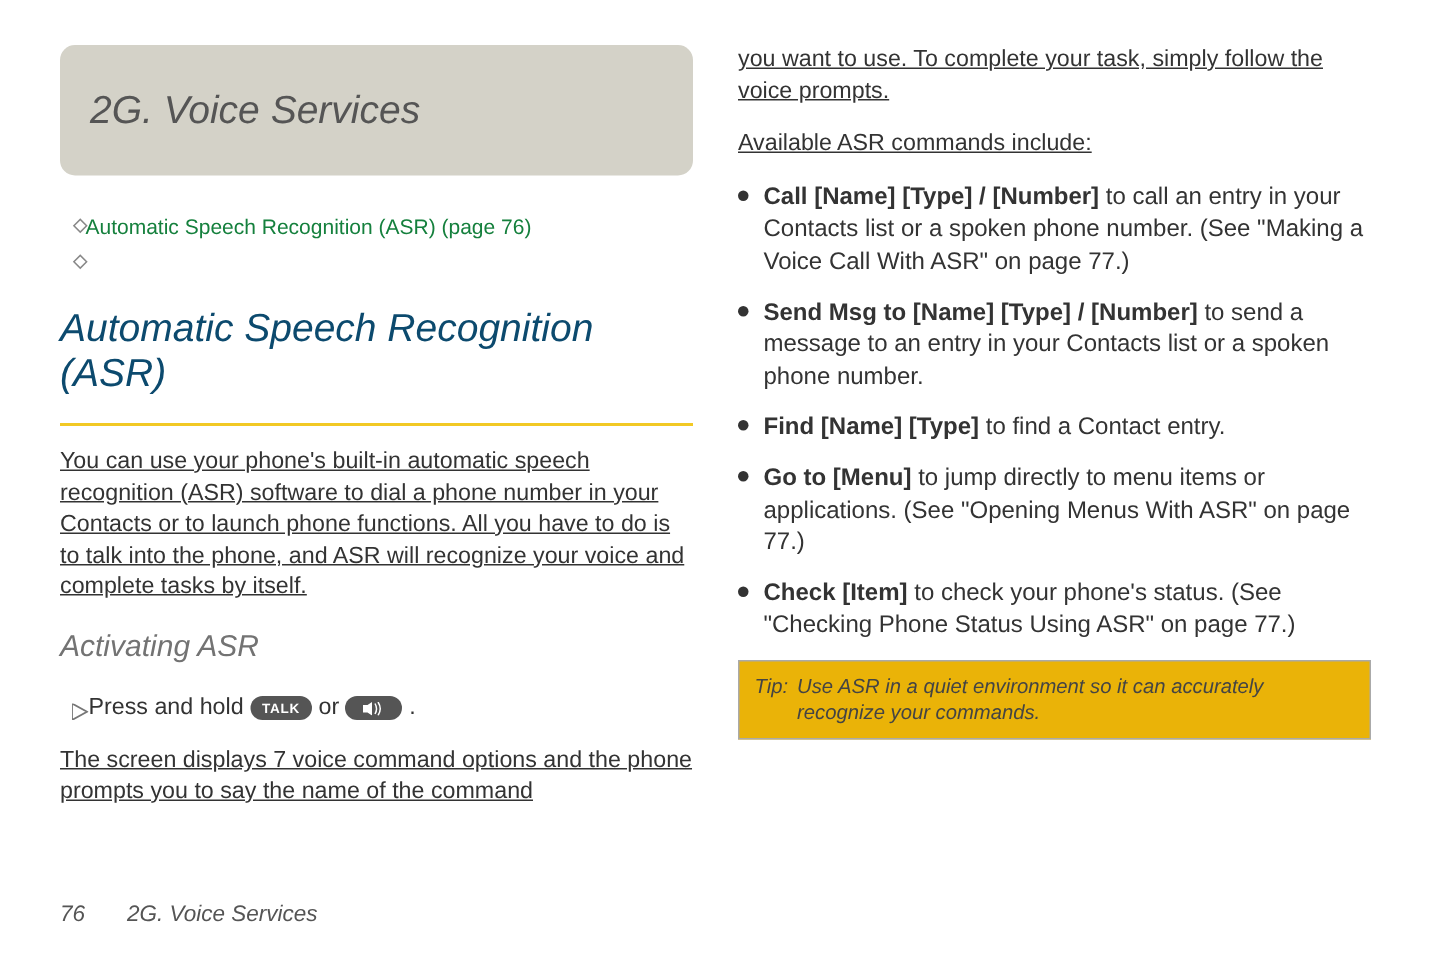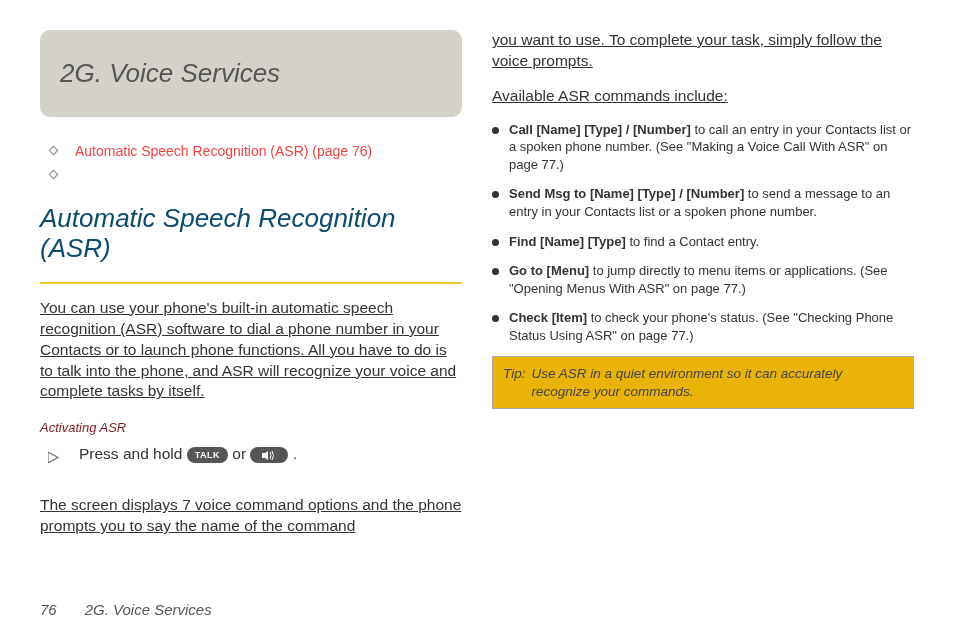--- a/index.html
+++ b/index.html
@@ -33,25 +33,24 @@
     color: #555;
     font-weight: normal;
   }
   .toc {
     list-style: none;
     margin-bottom: 26px;
     padding-left: 10px;
   }
   .toc li {
     font-size: 14px;
-    color: #ef4444;
+    color: #15803d;
     margin: 8px 0;
     display: flex;
     align-items: flex-start;
-    gap: 18px;
   }
   .dia {
     width: 7px;
     height: 7px;
     transform: rotate(45deg);
     border: 1px solid #888;
     background: #fff;
     flex: 0 0 7px;
     margin-top: 4px;
   }
@@ -66,33 +65,33 @@
     margin-bottom: 14px;
   }
   .para {
     font-size: 15.5px;
     color: #333;
     line-height: 1.35;
     margin-bottom: 14px;
     text-decoration: underline;
   }
   .h2 {
-    font-size: 13px;
-    font-style: italic;
-    color: #7f1d1d;
+    font-size: 20px;
+    font-style: italic;
+    color: #737373;
     font-weight: normal;
-    margin-bottom: 8px;
+    margin-bottom: 18px;
     margin-top: 18px;
   }
   .step {
     display: flex;
-    gap: 20px;
+    gap: 0;
     font-size: 15.5px;
     line-height: 1.4;
-    margin-bottom: 26px;
+    margin-bottom: 10px;
     padding-left: 8px;
   }
   .tri {
     flex: 0 0 auto;
     margin-top: 4px;
   }
   .btn-key {
     display: inline-flex;
     align-items: center;
     justify-content: center;
@@ -109,21 +108,21 @@
   }
   .btn-key.spk {
     padding: 2px 12px;
   }
   .cmdlist {
     list-style: none;
   }
   .cmdlist li {
     display: flex;
     gap: 10px;
-    font-size: 13px;
+    font-size: 16px;
     line-height: 1.35;
     margin-bottom: 12px;
   }
   .bullet {
     width: 7px;
     height: 7px;
     border-radius: 50%;
     background: #333;
     flex: 0 0 7px;
     margin-top: 6px;

